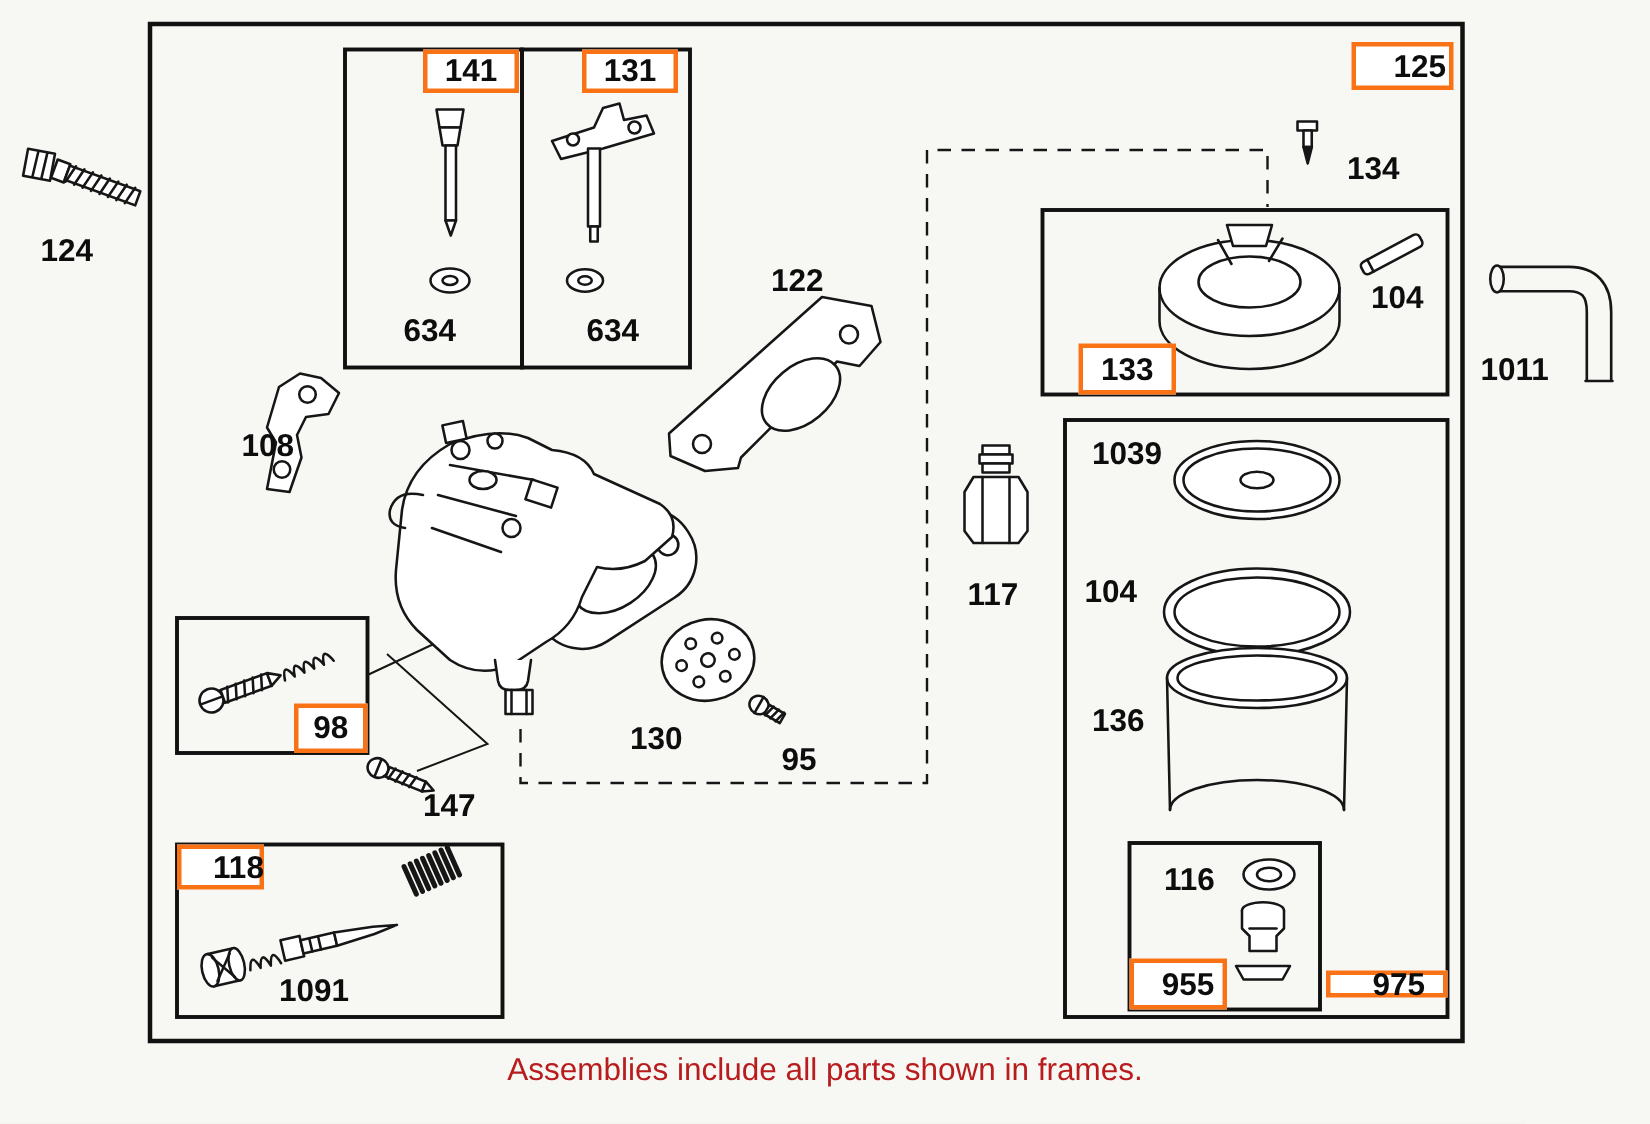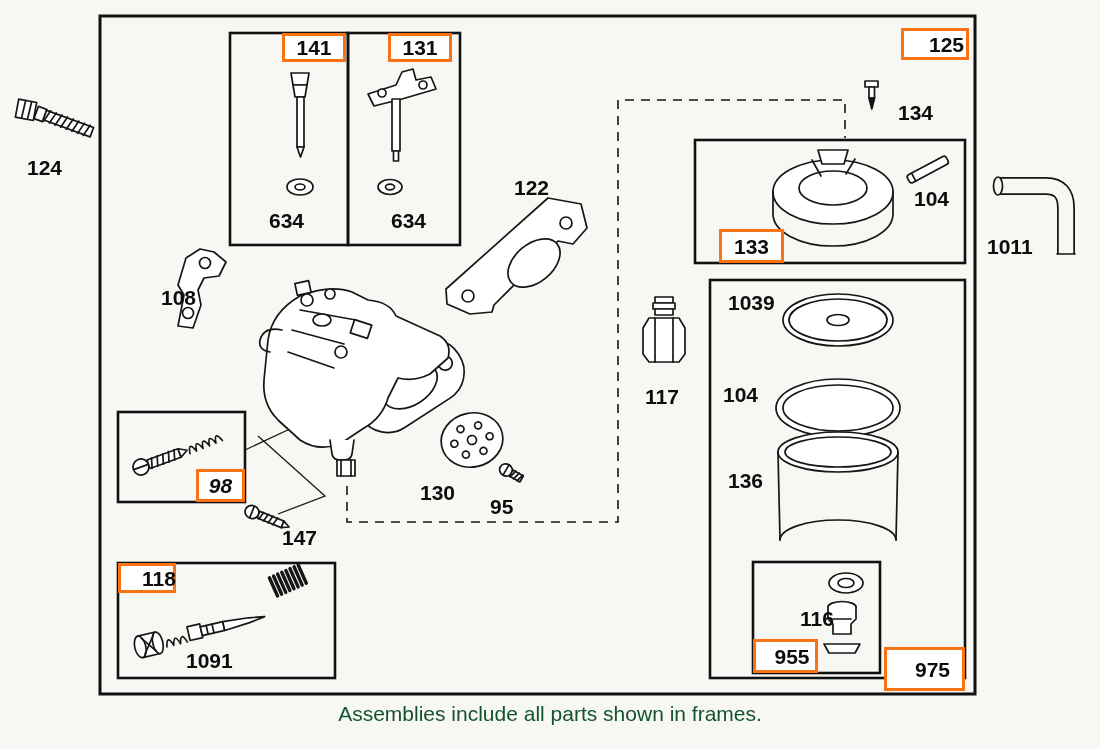--- a/index.html
+++ b/index.html
@@ -11,21 +11,21 @@
     position:absolute; font-weight:bold; font-size:21px; color:#0d0d0d;
     white-space:nowrap; line-height:1;
   }
   .boxed {
     position:absolute; display:flex; align-items:center; justify-content:center;
     background:#ffffff; border:3px solid #f97316; font-weight:bold; font-size:21px;
     color:#0d0d0d; line-height:1;
   }
   .caption {
     position:absolute; left:0; top:702px; width:1100px; text-align:center;
-    font-size:21px; color:#14532d;
+    font-size:21px; color:#b91c1c;
   }
 </style>
 </head>
 <body>
 
 <div class="stage">
 
   <svg class="art" width="1100" height="749" viewBox="0 0 1100 749">
 
     <g fill="none" stroke="#111" stroke-width="2.6">
@@ -250,38 +250,38 @@
         <line x1="213" y1="627" x2="213" y2="636"></line>
       </g>
 
     </g>
   </svg>
 
   <div class="boxed" style="left:901px; top:28px; width:68px; height:32px;padding-left:23px;">125</div>
   <div class="boxed" style="left:282px; top:33px; width:64px; height:29px;">141</div>
   <div class="boxed" style="left:388px; top:33px; width:64px; height:29px;">131</div>
   <div class="boxed" style="left:695px; top:229px; width:65px; height:34px;margin-left:24px;">133</div>
-  <div class="boxed" style="left:196px; top:469px; width:49px; height:33px;font-style:italic;">98</div>
+  <div class="boxed" style="left:196px; top:469px; width:49px; height:33px;">98</div>
   <div class="boxed" style="left:118px; top:563px; width:58px; height:30px;padding-left:24px;">118</div>
   <div class="boxed" style="left:753px; top:639px; width:65px; height:34px;padding-left:13px;">955</div>
-  <div class="boxed" style="left:884px; top:647px; width:81px; height:44px;padding-left:16px;">975</div>
+  <div class="boxed" style="left:884px; top:647px; width:81px; height:18px;padding-left:16px;">975</div>
 
   <div class="lbl" style="left:27px;  top:157px;">124</div>
   <div class="lbl" style="left:269px; top:210px;">634</div>
   <div class="lbl" style="left:391px; top:210px;">634</div>
   <div class="lbl" style="left:514px; top:177px;">122</div>
   <div class="lbl" style="left:898px; top:102px;">134</div>
   <div class="lbl" style="left:914px; top:188px;">104</div>
   <div class="lbl" style="left:987px; top:236px;">1011</div>
   <div class="lbl" style="left:114px; top:287px;margin-left:47px;">108</div>
   <div class="lbl" style="left:728px; top:292px;">1039</div>
   <div class="lbl" style="left:645px; top:386px;">117</div>
   <div class="lbl" style="left:723px; top:384px;">104</div>
   <div class="lbl" style="left:728px; top:470px;">136</div>
   <div class="lbl" style="left:420px; top:482px;">130</div>
-  <div class="lbl" style="left:490px; top:496px;">95</div>
+  <div class="lbl" style="left:521px; top:496px;">95</div>
   <div class="lbl" style="left:282px; top:527px;">147</div>
   <div class="lbl" style="left:186px; top:650px;">1091</div>
-  <div class="lbl" style="left:776px; top:608px;margin-left:24px;">116</div>
+  <div class="lbl" style="left:776px; top:576px;">116</div>
 
   <div class="caption">Assemblies include all parts shown in frames.</div>
 
 </div>
 
 </body></html>

